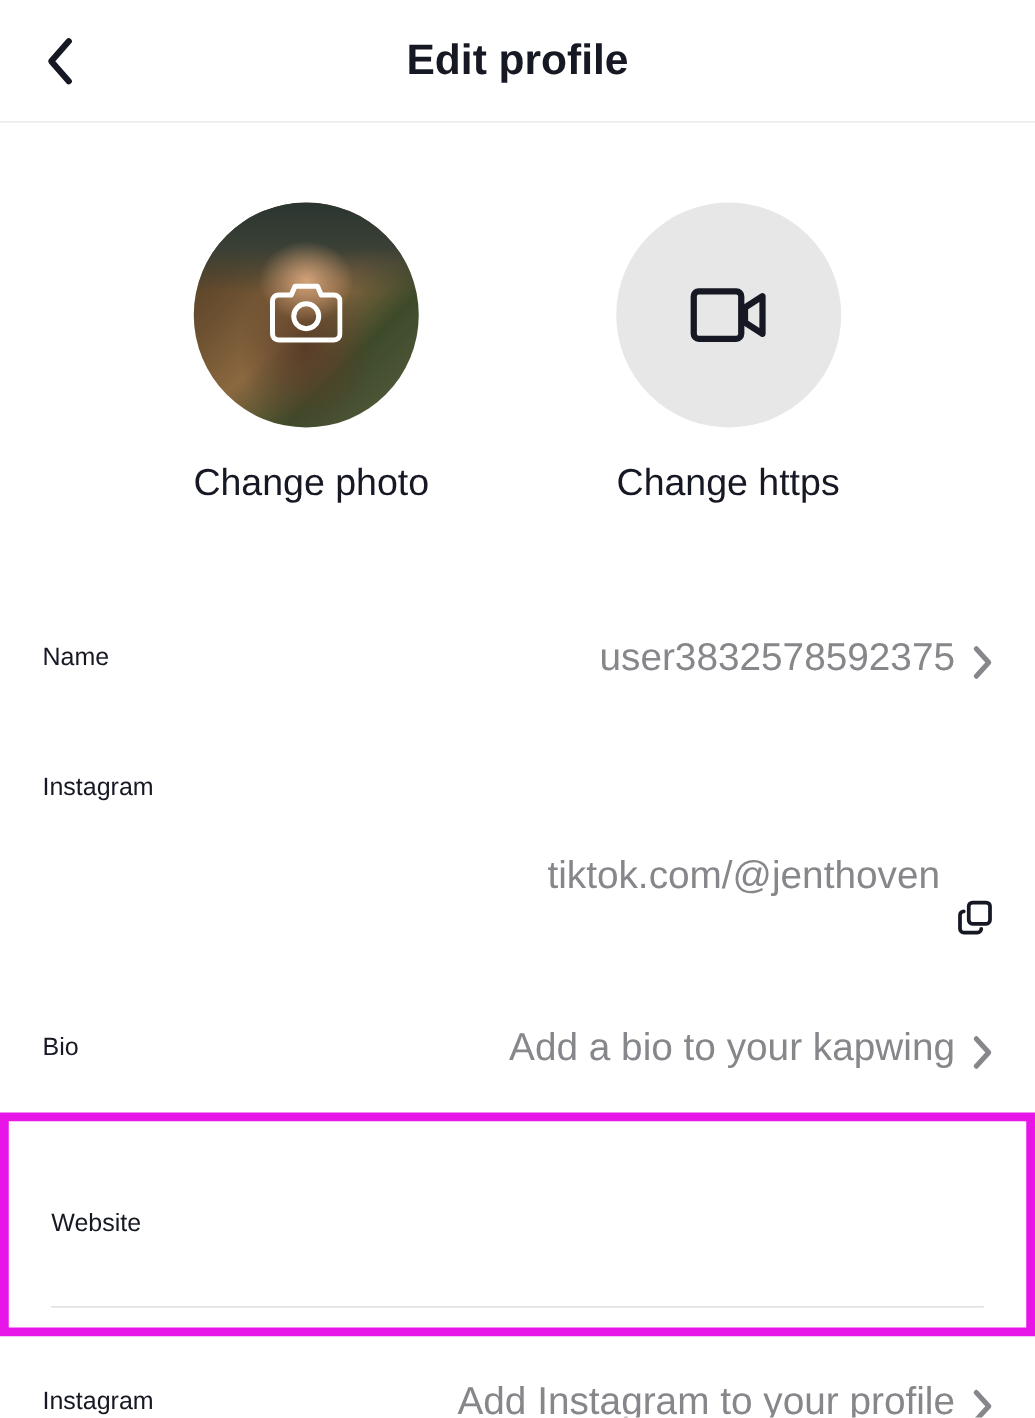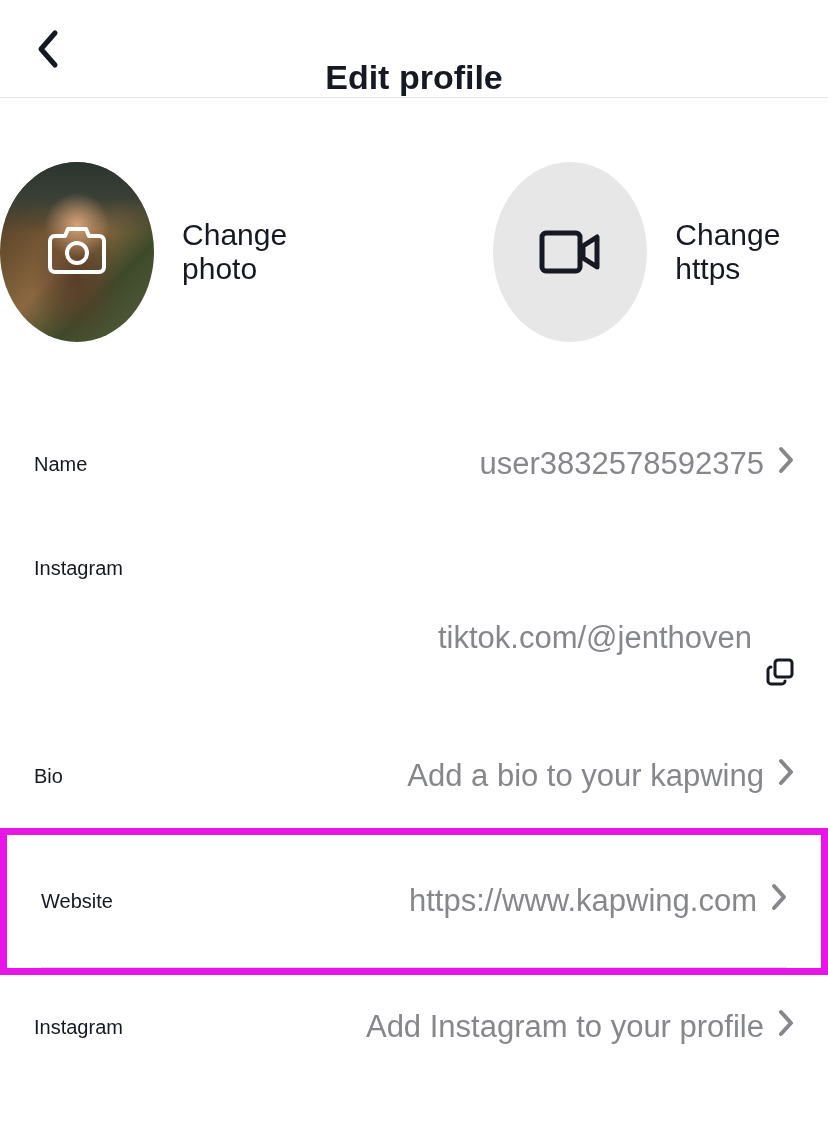--- a/index.html
+++ b/index.html
@@ -10,21 +10,21 @@
     body {
       font-family: -apple-system, BlinkMacSystemFont, 'Segoe UI', Helvetica, Arial, sans-serif;
       background: #ffffff;
       width: 828px;
       height: 1134px;
       overflow: hidden;
     }
     .header {
       height: 98px;
       display: flex;
-      align-items: flex-end;
+      align-items: center;
       justify-content: center;
       position: relative;
       border-bottom: 1px solid #e6e6e6;
     }
     .back-button {
       position: absolute;
       left: 28px;
       top: 50%;
       transform: translateY(-50%);
       width: 40px;
@@ -41,22 +41,21 @@
     }
     .media-section {
       display: flex;
       justify-content: center;
       gap: 150px;
       padding-top: 64px;
       padding-bottom: 70px;
     }
     .media-item {
       display: flex;
-      flex-direction: row;
-      align-items: center;
+      flex-direction: column;
       gap: 28px;
     }
     .avatar-circle {
       width: 180px;
       height: 180px;
       border-radius: 50%;
       position: relative;
       display: flex;
       align-items: center;
       justify-content: center;
@@ -97,21 +96,21 @@
       height: 104px;
       cursor: pointer;
     }
     .field-label {
       font-size: 20px;
       color: #161823;
       font-weight: 400;
     }
     .field-value-wrap {
       display: flex;
-      align-items: flex-start;
+      align-items: flex-end;
       gap: 14px;
     }
     .field-value {
       font-size: 31px;
       color: #86878b;
       font-weight: 400;
     }
     .url-row {
       display: flex;
       justify-content: flex-end;
@@ -123,21 +122,21 @@
       color: #86878b;
     }
     .copy-button {
       cursor: pointer;
       display: flex;
       align-items: center;
     }
     .highlight-box {
       border: 7px solid #e815e8;
       margin: 0 -34px;
-      padding: 0 34px;
+      padding: 16px 34px;
     }
     .highlight-box .field-row {
       height: 132px;
     }
     .divider {
       height: 1px;
       background: #d9d9d9;
       margin-top: 0;
     }
     .chevron-icon svg {
@@ -216,28 +215,20 @@
         <svg width="16" height="28" viewBox="0 0 16 28" fill="none">
           <path d="M3 3 L13 14 L3 25" stroke="#86878b" stroke-width="4" stroke-linecap="round" stroke-linejoin="round"></path>
         </svg>
       </span>
     </div>
   </div>
 
   <div class="highlight-box">
     <div class="field-row">
       <div class="field-label">Website</div>
-      <div class="field-value-wrap">
-        <div class="field-value">https://www.kapwing.com</div>
-        <span class="chevron-icon">
-          <svg width="16" height="28" viewBox="0 0 16 28" fill="none">
-            <path d="M3 3 L13 14 L3 25" stroke="#86878b" stroke-width="4" stroke-linecap="round" stroke-linejoin="round"></path>
-          </svg>
-        </span>
-      </div>
     </div>
     <div class="divider"></div>
   </div>
 
   <div class="field-row">
     <div class="field-label">Instagram</div>
     <div class="field-value-wrap">
       <div class="field-value">Add Instagram to your profile</div>
       <span class="chevron-icon">
         <svg width="16" height="28" viewBox="0 0 16 28" fill="none">

